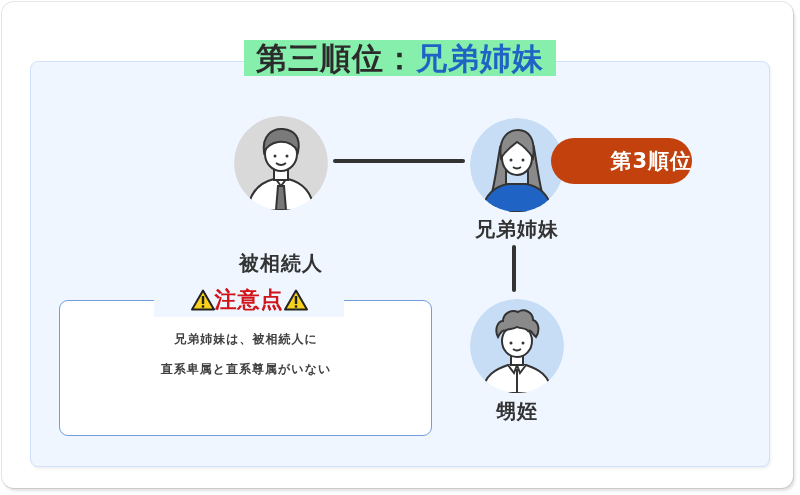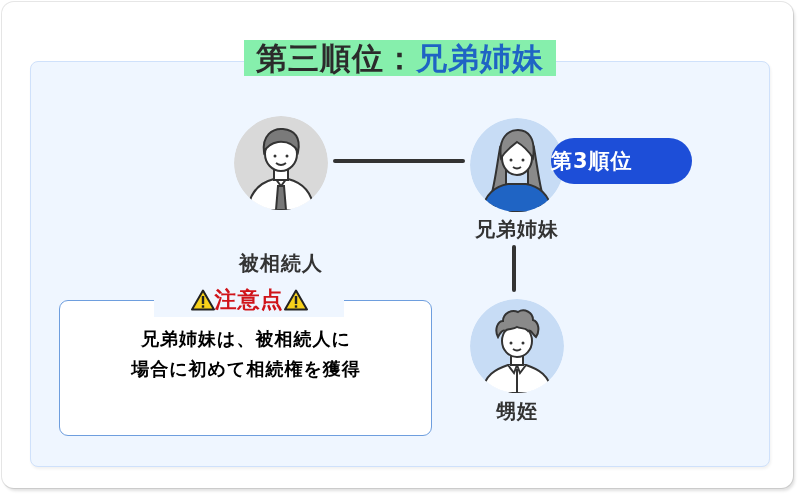--- a/index.html
+++ b/index.html
@@ -30,37 +30,37 @@
   }
   .avatar svg { width: 100%; height: 100%; display: block; }
   .label {
     position: absolute; font-size: 20px; font-weight: bold; color: #333333;
     text-align: center; letter-spacing: 1px;
   }
   .hline { position: absolute; background: #333333; border-radius: 2px; }
 
   .badge {
     position: absolute; left: 551px; top: 138px; width: 141px; height: 46px;
-    background: #1d4ed8; border-radius: 23px; color: #ffffff;
-    font-size: 21px; font-weight: bold; line-height: 46px; text-align: left; letter-spacing: 1px;
+    background: #c2410c; border-radius: 23px; color: #ffffff;
+    font-size: 21px; font-weight: bold; line-height: 46px; text-align: right; letter-spacing: 1px;
   }
 
   .note {
     position: absolute; left: 59px; top: 300px; width: 371px; height: 134px;
     background: #ffffff; border: 1.5px solid #6e9ede; border-radius: 9px;
   }
   .note-head {
     position: absolute; left: 154px; top: 283px; width: 190px; height: 34px;
     background: #eff6ff; display: flex; align-items: center; justify-content: center; 
   }
   .note-title { color: #d0141a; font-size: 22px; font-weight: bold; letter-spacing: 1px; }
   .warn svg { display: block; }
   .note-body {
     position: absolute; left: 59px; top: 324px; width: 374px; text-align: center;
-    color: #000000; font-size: 18px; font-weight: bold; line-height: 30px; letter-spacing: 1px;
+    color: #404040; font-size: 12px; font-weight: bold; line-height: 30px; letter-spacing: 1px;
   }
 </style>
 </head>
 <body>
 
 <div class="card"></div>
 <div class="panel"></div>
 
 <div class="title">
   <span class="bg"><span class="t-dark">第三順位：</span><span class="t-blue">兄弟姉妹</span></span>
@@ -131,14 +131,14 @@
   <span class="warn">
     <svg width="24" height="22" viewBox="0 0 24 22">
         <path d="M12 1.5 L23 20.5 L1 20.5 Z" fill="#f7d11b" stroke="#222" stroke-width="2" stroke-linejoin="round"></path>
         <rect x="10.8" y="7" width="2.4" height="8" fill="#222"></rect>
         <rect x="10.8" y="16.3" width="2.4" height="2.4" fill="#222"></rect>
       </svg>
   </span>
 </div>
 <div class="note-body">
   <div>兄弟姉妹は、被相続人に</div>
-  <div>場合に初めて相続権を獲得</div>
+  <div>直系卑属と直系尊属がいない</div>
 </div>
 
 </body></html>

